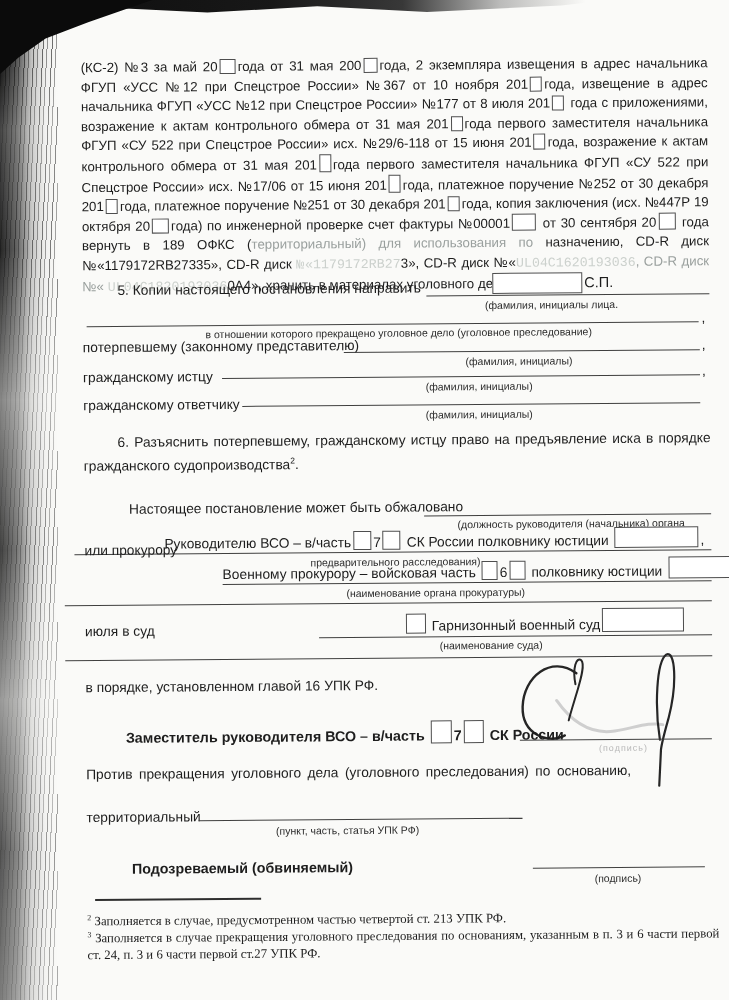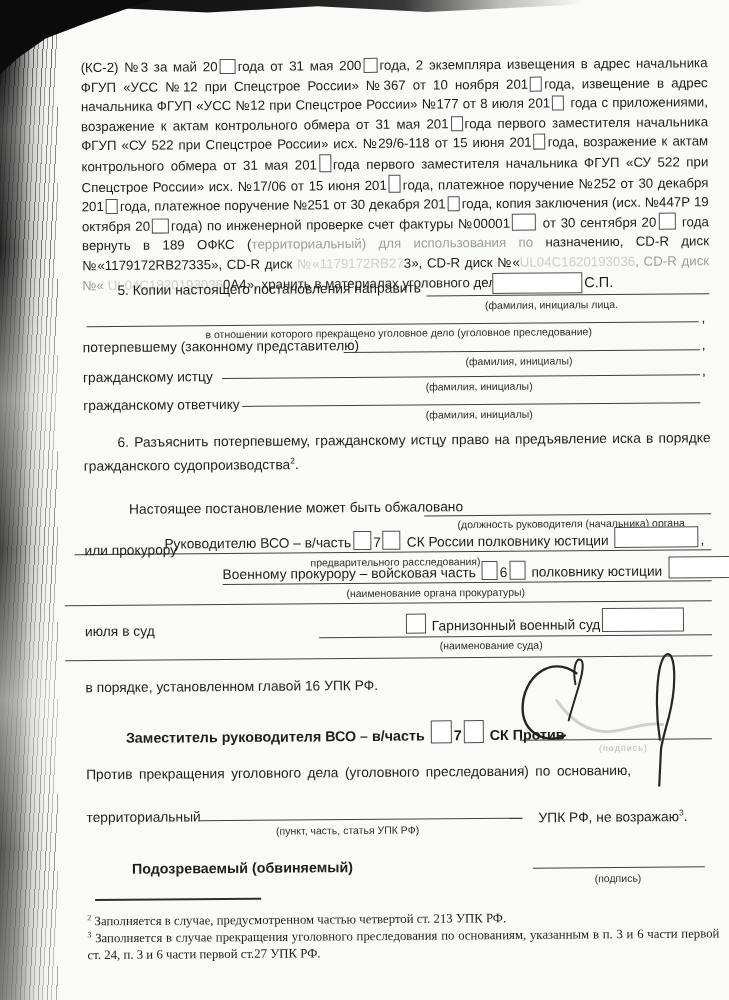--- a/index.html
+++ b/index.html
@@ -23,21 +23,21 @@
            transform:rotate(-0.45deg);transform-origin:360px 500px;}
   .abs{position:absolute;}
   .t14{font-size:13.8px;line-height:19px;}
   .b{font-weight:bold;}
   .just{text-align:justify;}
   .jall{text-align:justify;text-align-last:justify;}
   .sub{position:absolute;font-size:10.5px;color:#2c2c2c;text-align:center;white-space:nowrap;}
   .bb{position:absolute;border-bottom:1px solid #3f3f3f;box-sizing:border-box;font-size:13.8px;white-space:nowrap;}
   .rbox{display:inline-block;border:1px solid #4e4e4e;background:#fff;vertical-align:-3px;margin:0 2px;box-sizing:border-box;}
   .f1{color:#9aa09e;}
-  .f2{color:#ccd1cd;}
+  .f2{color:#ccd1cd;font-family:Liberation Mono, monospace;}
   sup{font-size:0.62em;}
   .para{position:absolute;font-size:13.3px;line-height:19.6px;}
   .serif{font-family:"Liberation Serif", serif;font-size:12.8px;line-height:16.5px;}
   .comma{position:absolute;font-size:13.8px;}
   .fnrule{position:absolute;background:#2e2e2e;height:2px;}
   .sig-sub{position:absolute;font-size:9px;color:#b9b9b9;letter-spacing:1px;}
 </style>
 </head>
 <body>
 
@@ -98,26 +98,25 @@
 
     <svg class="abs" style="left:495px;top:640px;" width="234" height="150" viewBox="0 0 234 150">
       <path d="M 60,62 C 78,88 98,96 118,93 C 138,90 152,84 166,87" fill="none" stroke="#cfcfcf" stroke-width="3" stroke-linecap="round"></path>
       <path d="M 80,35 C 55,16 27,38 26,68 C 25,96 52,106 68,97" fill="none" stroke="#262626" stroke-width="2.4" stroke-linecap="round"></path>
       <path d="M 79,46 C 76,30 80,18 85,22 C 89,26 84,42 81,52 C 78,62 74,74 72,82" fill="none" stroke="#262626" stroke-width="2" stroke-linecap="round"></path>
       <path d="M 163,102 C 158,70 160,24 170,17 C 179,12 181,46 172,80 C 168,94 165,104 164,112 L 162,148" fill="none" stroke="#262626" stroke-width="2.2" stroke-linecap="round"></path>
     </svg>
     <div class="bb" style="left:518px;top:728px;width:192px;height:14px;"></div>
     <div class="sig-sub" style="left:597px;top:745px;">(подпись)</div>
 
-    <div class="abs t14 b" style="left:124px;top:721px;font-size:14.3px;"><span>Заместитель руководителя ВСО – в/часть </span><span class="rbox" style="width: 21px; height: 23px;"></span><span>7</span><span class="rbox" style="width: 20px; height: 23px;"></span><span> СК Против</span></div>
+    <div class="abs t14 b" style="left:124px;top:721px;font-size:14.3px;"><span>Заместитель руководителя ВСО – в/часть </span><span class="rbox" style="width: 21px; height: 23px;"></span><span>7</span><span class="rbox" style="width: 20px; height: 23px;"></span><span> СК России</span></div>
 
     <div class="abs t14 jall" style="left:84px;top:763px;width:545px;">Против прекращения уголовного дела (уголовного преследования) по основанию,</div>
     <div class="abs t14" style="left:84px;top:806px;">территориальный</div>
     <div class="bb" style="left:196px;top:798px;width:324px;height:22px;"></div>
-    <div class="abs t14" style="left:536px;top:806px;white-space:nowrap;"><span>УПК РФ, не возражаю</span><sup>3</sup><span>.</span></div>
     <div class="sub" style="left:225px;top:824px;width:240px;">(пункт, часть, статья УПК РФ)</div>
 
     <div class="abs t14 b" style="left:129px;top:858px;font-size:14.3px;">Подозреваемый (обвиняемый)</div>
     <div class="bb" style="left:530px;top:856px;width:172px;height:14px;"></div>
     <div class="sub" style="left:565px;top:874px;width:100px;">(подпись)</div>
 
     <div class="fnrule" style="left:92px;top:897px;width:166px;"></div>
     <div class="abs serif" style="left:84px;top:908px;width:632px;"><sup>2</sup><span> Заполняется в случае, предусмотренном частью четвертой  ст. 213 УПК РФ.</span></div>
     <div class="abs serif just" style="left:84px;top:925px;width:632px;"><sup>3</sup><span> Заполняется в случае прекращения уголовного преследования по основаниям, указанным в п. 3 и 6 части первой ст. 24, п. 3 и 6 части первой ст.27 УПК РФ.</span></div>
 

